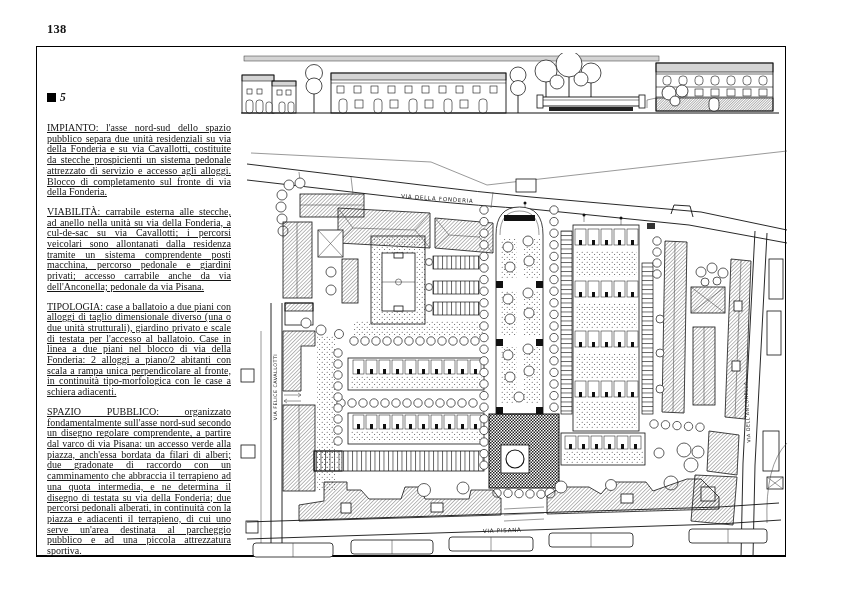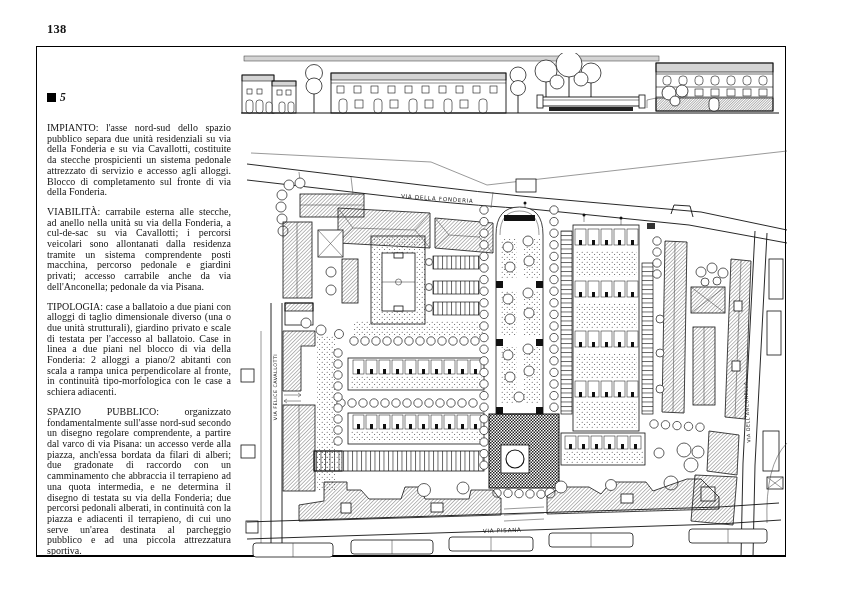--- a/index.html
+++ b/index.html
@@ -5,21 +5,21 @@
   html,body{margin:0;padding:0;background:#ffffff;}
   .canvas{position:relative;width:842px;height:595px;background:#fff;overflow:hidden;
           font-family:"Liberation Serif", serif;color:#141414;}
   .page-number{position:absolute;left:33px;top:22px;font-size:12.5px;font-weight:bold;letter-spacing:.3px;margin-left:14px;}
   .frame{position:absolute;left:36px;top:46px;width:750px;height:511px;
          border:1.2px solid #000;border-bottom-width:2.6px;box-sizing:border-box;}
   .text-column{position:absolute;left:10px;top:44px;width:184px;}
   .section-marker{display:flex;align-items:center;gap:4px;margin-bottom:20px;}
   .section-square{width:9px;height:9px;background:#000;display:inline-block;}
   .section-num{font-size:11.5px;font-weight:bold;font-style:italic;}
-  .text-column p{margin:2px 0 9px 0;font-size:10px;line-height:10.7px;text-align:justify;}
+  .text-column p{margin:2px 0 9px 0;font-size:10px;line-height:10.7px;text-align:justify;text-decoration:underline;}
   svg{position:absolute;display:block;}
   .elevation{left:204px;top:6px;}
   .siteplan{left:202px;top:102px;}
   
   .h{fill:url(#hatch);stroke:#111;stroke-width:.8;}
   .w{fill:#fff;stroke:#111;stroke-width:.8;}
   .s{fill:url(#stip);stroke:none;}
   .sb{fill:url(#stip);stroke:#111;stroke-width:.8;}
   .ln{stroke:#111;stroke-width:.9;fill:none;}
   .thin{stroke:#444;stroke-width:.55;fill:none;}

